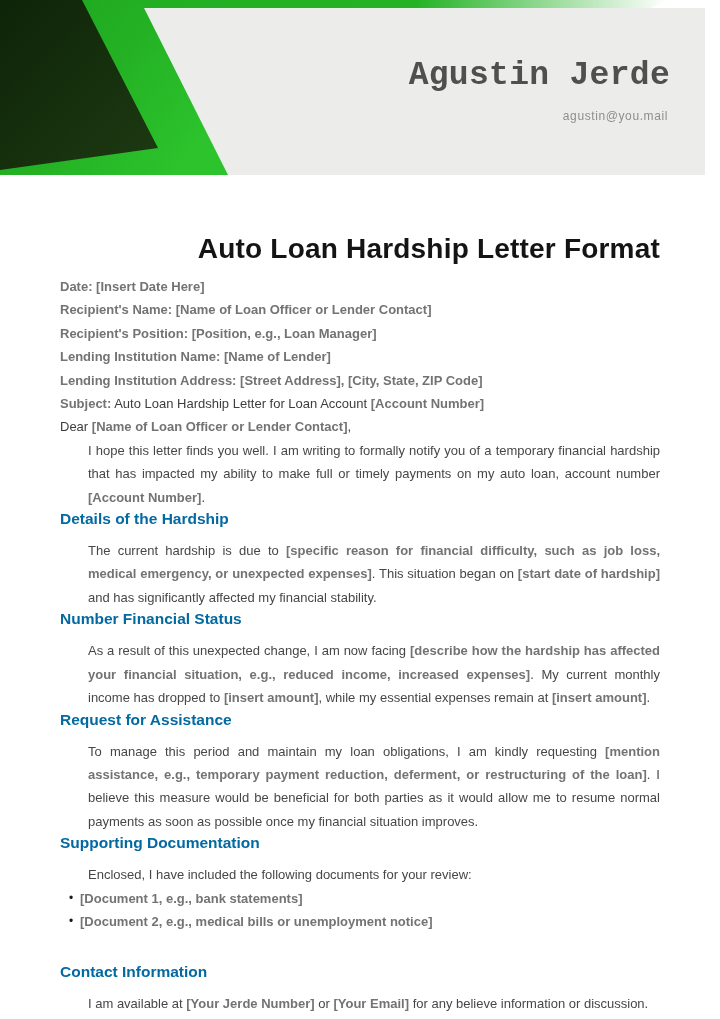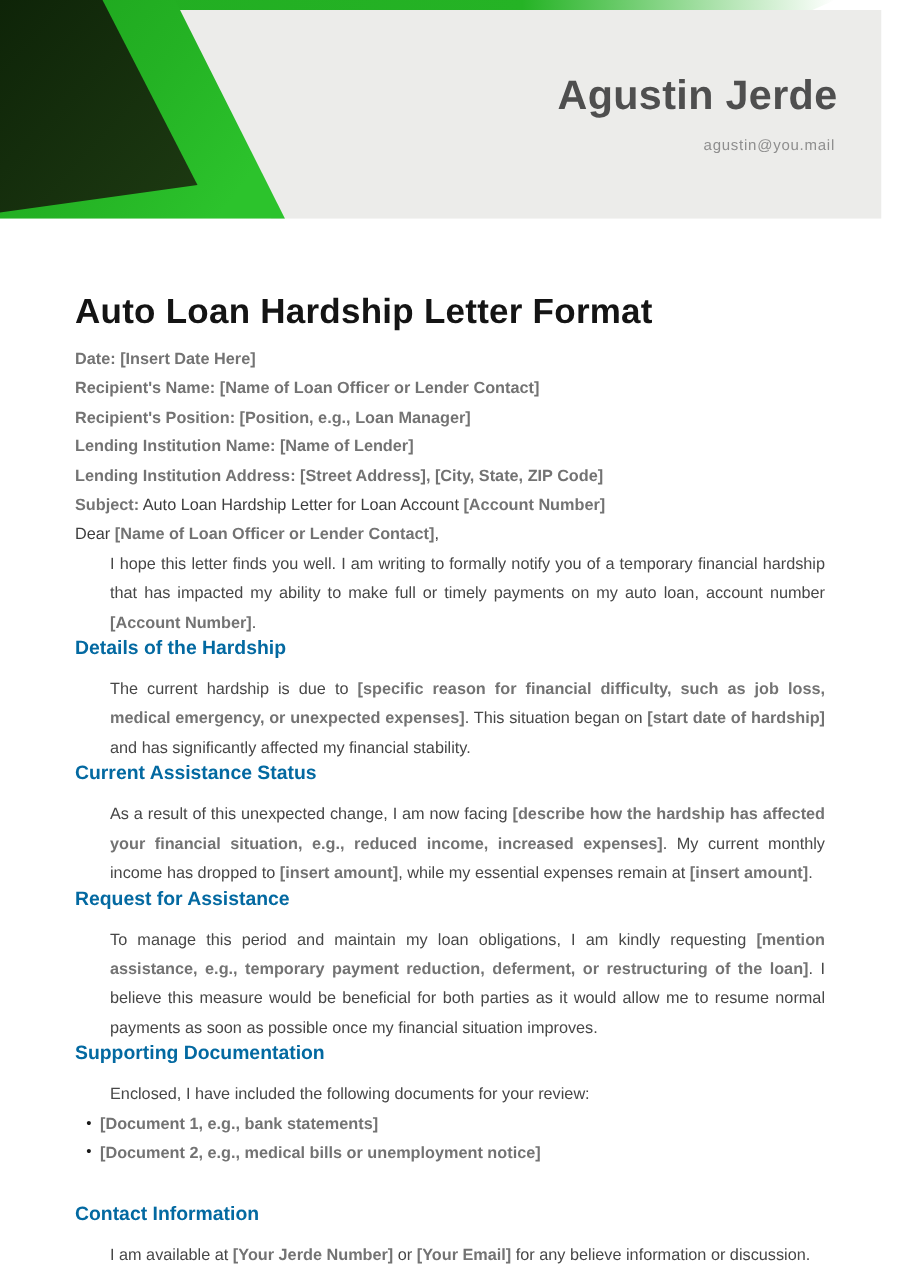--- a/index.html
+++ b/index.html
@@ -8,31 +8,31 @@
     height: 1019px;
     overflow: hidden;
     background: #ffffff;
     font-family: "Liberation Sans", sans-serif;
     position: relative;
   }
   .header { position: relative; width: 720px; height: 175px; }
   .header svg { position: absolute; left: 0; top: 0; }
   .name {
     position: absolute; top: 57px; right: 50px;
-    font-size: 33px; font-weight: bold; color: #4f4f4f; letter-spacing: 0.3px;
+    font-size: 33px; font-weight: bold; color: #4f4f4f; letter-spacing: 0.3px; font-family: Liberation Mono, monospace;
   }
   .email {
     position: absolute; top: 109px; right: 52px;
     font-size: 12px; color: #8e8e8e; letter-spacing: 0.6px;
   }
   .content { padding: 0 60px; }
   .title {
     margin: 58px 0 10px 0;
     font-size: 28px; font-weight: bold; color: #141414;
-    text-align: left; letter-spacing: 0.2px;
+    text-align: right; letter-spacing: 0.2px;
   }
   .line  { font-size: 13px; line-height: 23.4px; color: #3d3d3d; }
   .para  { font-size: 13px; line-height: 23.4px; color: #474747; text-align: justify; margin-left: 28px; }
   .seg-b { font-weight: bold; color: #737373; }
   .heading {
     font-size: 15.5px; line-height: 20px; font-weight: bold;
     color: #0369a1; margin: 0 0 10px 0;
   }
   .heading.extra { margin-top: 29px; }
   .bullet { display: flex; font-size: 13px; line-height: 23.4px; padding-left: 9px; }
@@ -74,21 +74,21 @@
       <div class="line"><span class="seg-b">Date: [Insert Date Here]</span></div>
       <div class="line"><span class="seg-b">Recipient's Name: [Name of Loan Officer or Lender Contact]</span></div>
       <div class="line"><span class="seg-b">Recipient's Position: [Position, e.g., Loan Manager]</span></div>
       <div class="line"><span class="seg-b">Lending Institution Name: [Name of Lender]</span></div>
       <div class="line"><span class="seg-b">Lending Institution Address: [Street Address], [City, State, ZIP Code]</span></div>
       <div class="line"><span class="seg-b">Subject:</span><span class="seg"> Auto Loan Hardship Letter for Loan Account </span><span class="seg-b">[Account Number]</span></div>
       <div class="line"><span class="seg">Dear </span><span class="seg-b">[Name of Loan Officer or Lender Contact]</span><span class="seg">,</span></div>
       <div class="para"><span class="seg">I hope this letter finds you well. I am writing to formally notify you of a temporary financial hardship that has impacted my ability to make full or timely payments on my auto loan, account number </span><span class="seg-b">[Account Number]</span><span class="seg">.</span></div>
       <div class="heading"><span class="seg">Details of the Hardship</span></div>
       <div class="para"><span class="seg">The current hardship is due to </span><span class="seg-b">[specific reason for financial difficulty, such as job loss, medical emergency, or unexpected expenses]</span><span class="seg">. This situation began on </span><span class="seg-b">[start date of hardship]</span><span class="seg"> and has significantly affected my financial stability.</span></div>
-      <div class="heading"><span class="seg">Current Assistance Status</span></div>
+      <div class="heading"><span class="seg">Number Financial Status</span></div>
       <div class="para"><span class="seg">As a result of this unexpected change, I am now facing </span><span class="seg-b">[describe how the hardship has affected your financial situation, e.g., reduced income, increased expenses]</span><span class="seg">. My current monthly income has dropped to </span><span class="seg-b">[insert amount]</span><span class="seg">, while my essential expenses remain at </span><span class="seg-b">[insert amount]</span><span class="seg">.</span></div>
       <div class="heading"><span class="seg">Request for Assistance</span></div>
       <div class="para"><span class="seg">To manage this period and maintain my loan obligations, I am kindly requesting </span><span class="seg-b">[mention assistance, e.g., temporary payment reduction, deferment, or restructuring of the loan]</span><span class="seg">. I believe this measure would be beneficial for both parties as it would allow me to resume normal payments as soon as possible once my financial situation improves.</span></div>
       <div class="heading"><span class="seg">Supporting Documentation</span></div>
       <div class="para"><span class="seg">Enclosed, I have included the following documents for your review:</span></div>
       <div class="bullet">
         <span class="marker">•</span>
         <span><span class="seg-b">[Document 1, e.g., bank statements]</span></span>
       </div>
       <div class="bullet">

